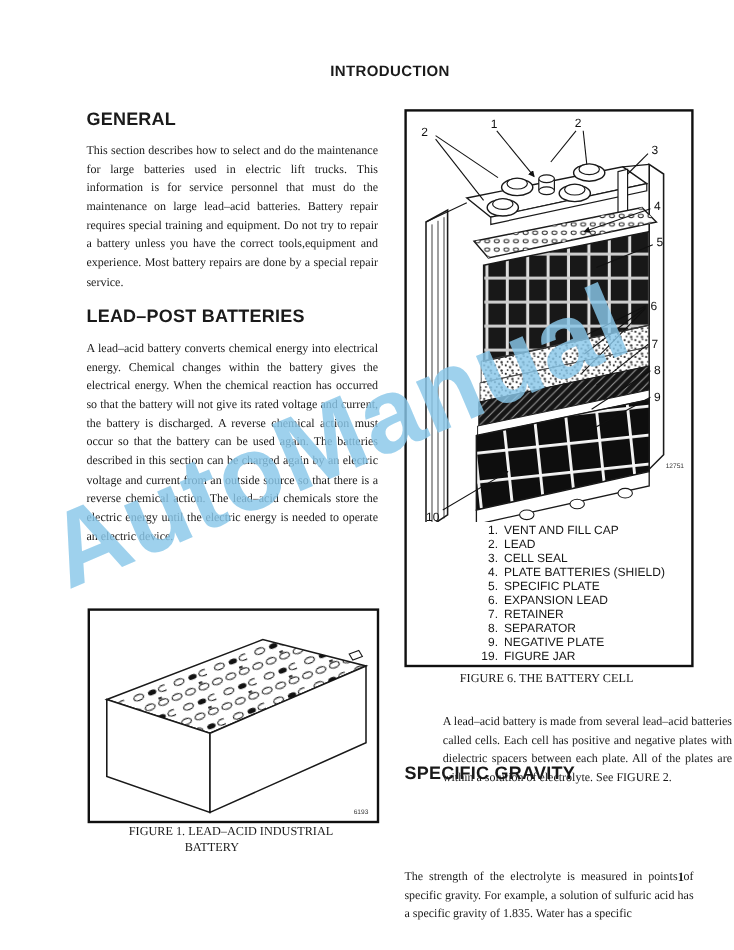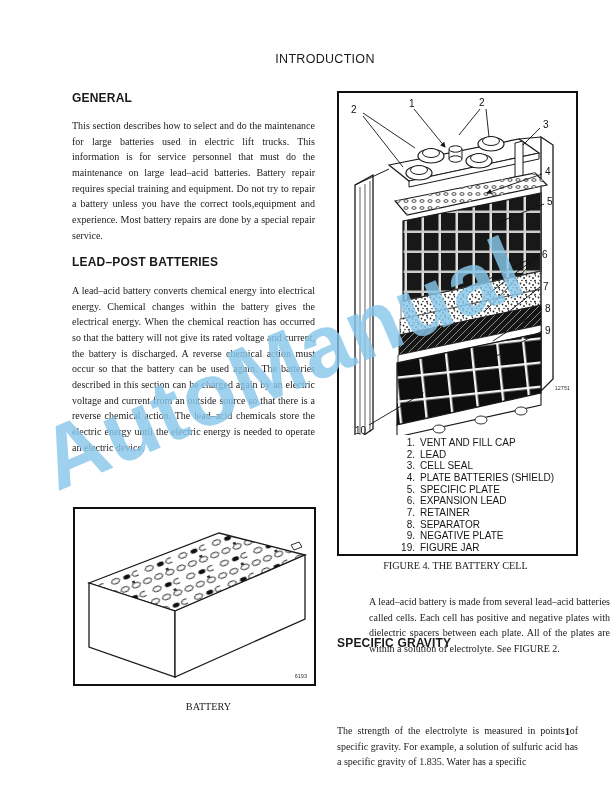--- a/index.html
+++ b/index.html
@@ -2,41 +2,41 @@
 <html><head>
 <meta charset="utf-8">
 <style>
   html,body { margin:0; padding:0; background:#ffffff; }
   .page {
     position:relative; width:612px; height:792px; background:#ffffff;
     overflow:hidden; font-family:"Liberation Serif", serif; color:#1a1a1a;
   }
   .doc-title {
     position:absolute; left:72px; top:52px; width:506px; text-align:center;
-    font-family:"Liberation Sans", sans-serif; font-weight:normal; font-size:12.5px;
+    font-family:"Liberation Sans", sans-serif; font-weight:bold; font-size:12.5px;
     letter-spacing:0.3px;
   }
   .heading {
     position:absolute; font-family:"Liberation Sans", sans-serif; font-weight:bold;
-    font-size:12px; letter-spacing:0.2px;
+    font-size:15px; letter-spacing:0.2px;
   }
   .body-text {
     position:absolute; width:243px; font-size:10px; line-height:15.65px;
     text-align:justify; margin:0;
   }
   .fig-frame { position:absolute; border:2.5px solid #101010; background:#ffffff; }
   #fig2-frame { left:337px; top:91px; width:237px; height:461px; }
   #fig1-frame { left:73px;  top:507px; width:239px; height:175px; }
   .fig-caption {
     position:absolute; text-align:center; font-size:10.2px; margin:0;
     font-family:"Liberation Serif", serif;
   }
   #fig2-caption { left:333px; top:560px; width:245px; }
   #fig1-caption-1 { left:60px; top:688px; width:265px; }
-  #fig1-caption-2 { left:76px; top:701px; width:265px;text-align:center; }
+  #fig1-caption-2 { left:44px; top:701px; width:265px;text-align:center; }
   .legend {
     position:absolute; left:54px; top:344px;
     font-family:"Liberation Sans", sans-serif; font-size:10px; line-height:11.65px;
     color:#161616;
   }
   .legend-row { display:flex; }
   .legend-num { width:22px; text-align:right; margin-right:5px; flex:none; }
   .page-number {
     position:absolute; left:500px; top:726px; width:70px; text-align:right;
     font-weight:bold; font-size:10.5px;
@@ -216,21 +216,21 @@
       <div class="legend-row">
           <span class="legend-num">9.</span>
           <span>NEGATIVE PLATE</span>
         </div>
       <div class="legend-row">
           <span class="legend-num">19.</span>
           <span>FIGURE JAR</span>
         </div>
     </div>
   </div>
-  <p class="fig-caption" id="fig2-caption">FIGURE 4. THE BATTERY CELL</p>
+  <p class="fig-caption" id="fig2-caption">FIGURE 6. THE BATTERY CELL</p>
 
   <p class="body-text" style="left:337px; top:594px; width:241px;margin-left:32px;">A lead–acid battery is made from several lead–acid batteries called cells. Each cell has positive and negative plates with dielectric spacers between each plate. All of the plates are within a solution of electrolyte. See FIGURE 2.</p>
   <div class="heading" style="left:337px; top:636px;">SPECIFIC GRAVITY</div>
   <p class="body-text" style="left:337px; top:687px; width:241px;margin-top:36px;">The strength of the electrolyte is measured in points of specific gravity. For example, a solution of sulfuric acid has a specific gravity of 1.835. Water has a specific</p>
 
   <div class="fig-frame" id="fig1-frame">
     <svg width="239" height="175" viewBox="0 0 239 175">
       <defs>
         <pattern id="caps" width="36" height="22" patternUnits="userSpaceOnUse" patternTransform="rotate(-21)">
           <g stroke="#222222" fill="none" stroke-width="1">
@@ -247,18 +247,19 @@
       <g stroke="#1a1a1a" fill="#ffffff">
         <polygon points="14,74 144,24 230,46 100,102" stroke-width="1.3"></polygon>
         <polygon points="14,74 100,102 100,168 14,138" stroke-width="1.3"></polygon>
         <polygon points="100,102 230,46 230,110 100,168" stroke-width="1.3"></polygon>
         <polygon points="216,36 224,33 227,38 219,41" stroke-width="0.9"></polygon>
       </g>
       <polygon points="14,74 144,24 230,46 100,102" fill="url(#caps)" stroke="none"></polygon>
       <text class="artnum" x="232" y="169" text-anchor="end">6193</text>
     </svg>
   </div>
+  <p class="fig-caption" id="fig1-caption-1">FIGURE 1. LEAD–ACID INDUSTRIAL</p>
   <p class="fig-caption" id="fig1-caption-2">BATTERY</p>
 
   <div class="page-number">1</div>
 
   <div class="watermark">AutoManual</div>
 </div>
 
 </body></html>

